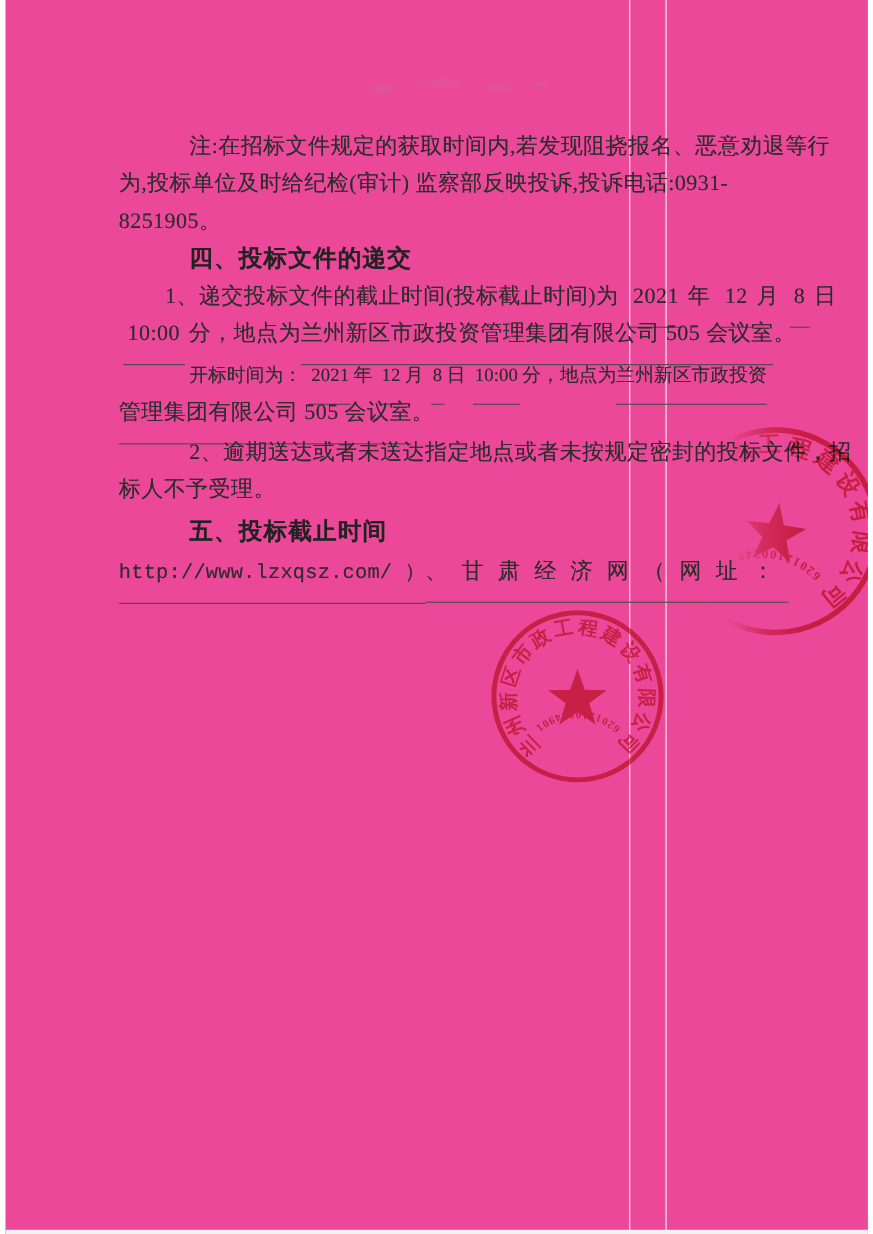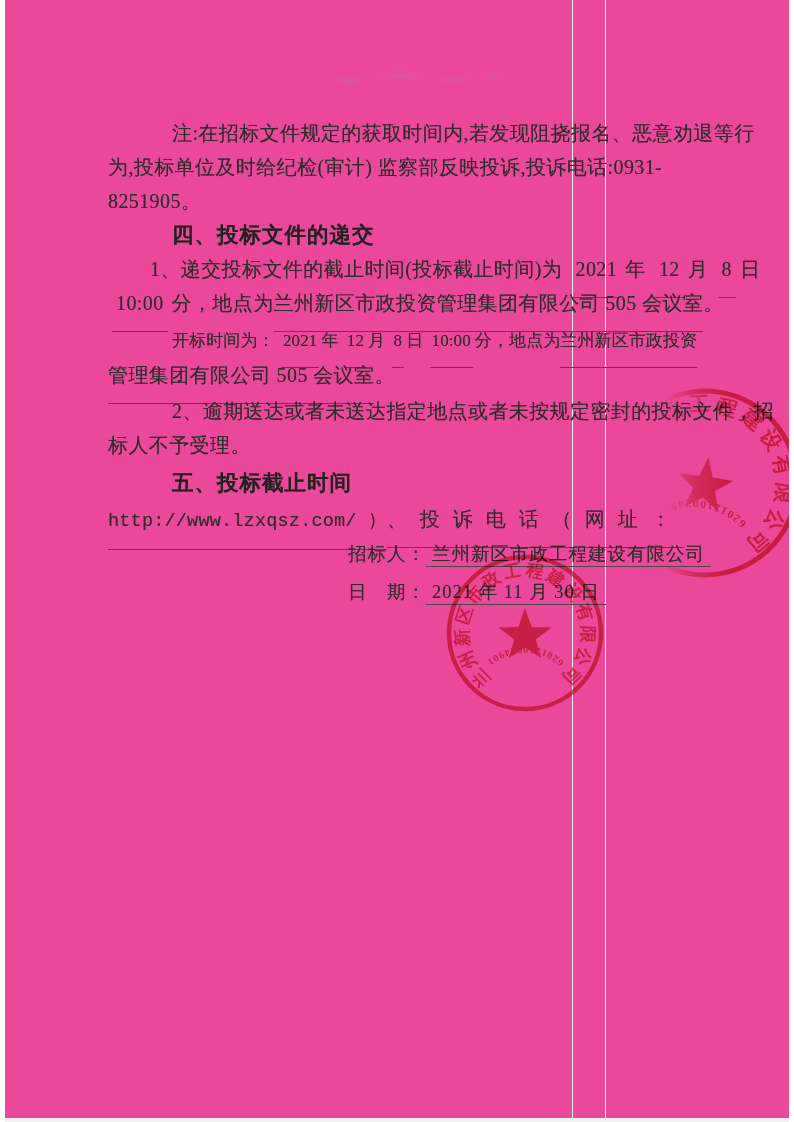--- a/index.html
+++ b/index.html
@@ -103,31 +103,23 @@
     <p class="ln">
       <span class="u">管理集团有限公司 505 会议室</span><span>。</span>
     </p>
 
     <p class="ln ind mt2"><span>2、逾期送达或者未送达指定地点或者未按规定密封的投标文件，招</span></p>
     <p class="ln"><span>标人不予受理。</span></p>
 
     <h2 class="ln ind hd mt4"><span>五、投标截止时间</span></h2>
 
     <p class="ln mt2">
-      <span class="u mono">http://www.lzxqsz.com/ ）</span><span class="u cjkwide">、投诉电话（网址：</span>
+      <span class="u mono">http://www.lzxqsz.com/ ）</span><span class="u cjkwide">、甘肃经济网（网址：</span>
     </p>
 
-    <div class="sig">
-      <p class="ln sigline">
-        <span>招标人：</span><span class="u">兰州新区市政工程建设有限公司</span>
-      </p>
-      <p class="ln sigline mt2">
-        <span>日　期：</span><span class="u">2021 年 11 月 30 日</span>
-      </p>
-    </div>
   </main>
 
   <svg class="seal seal-main" width="190" height="190" viewBox="0 0 190 190">
     <defs>
       <filter id="blur1" x="-10%" y="-10%" width="120%" height="120%">
           <feGaussianBlur stdDeviation="0.55"></feGaussianBlur>
         </filter>
       <path id="arcTop1" d="M 59.9 139.9 A 57 57 0 1 1 130.1 139.9" fill="none"></path>
       <path id="arcBot1" d="M 140.7 130.7 A 58 58 0 0 0 49.3 130.7" fill="none"></path>
     </defs>

